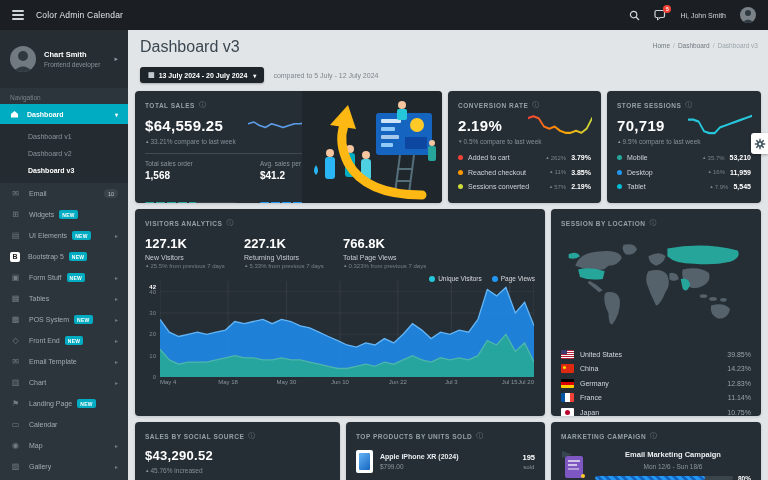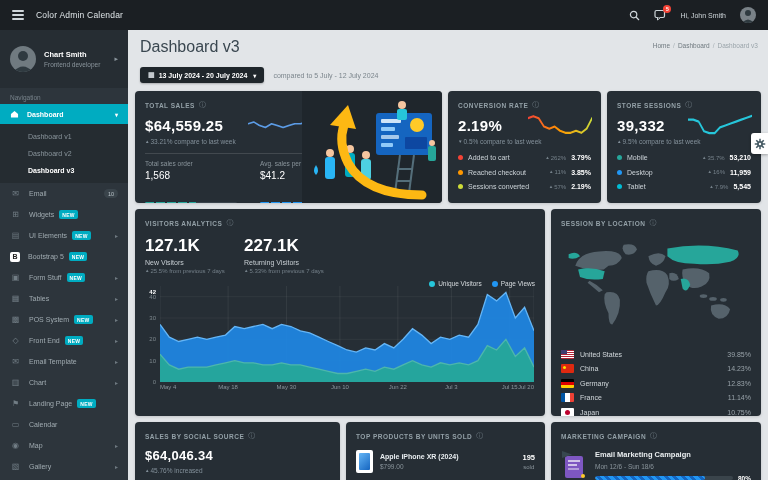--- a/index.html
+++ b/index.html
@@ -68,38 +68,38 @@
   .chgline{font-size:6.5px;color:#83909a;margin-top:4px;}
   .tri{font-size:4.5px;vertical-align:1px;margin-right:1px;}
   
   .c-ts{width:307px;height:112px;}
   .ts-illu{position:absolute;top:0;right:0;width:140px;height:112px;}
   .ts-spark{position:absolute;left:113px;top:22px;width:76px;height:18px;}
   .ts-div{border-top:1px solid rgba(255,255,255,.13);margin-top:8px;width:195px;}
   .ts-stats{display:flex;margin-top:6px;}
   .ts-stat{width:100px;margin-right:15px;}
   .ts-stat .lbl{font-size:6.5px;color:#8a959c;}
-  .ts-stat .val{font-size:10px;font-weight:normal;margin:3px 0 21px;}
+  .ts-stat .val{font-size:10px;font-weight:bold;margin:3px 0 21px;}
   .bar{height:3px;background:#39434b;border-radius:2px;width:92px;overflow:hidden;}
   .bar .fill{height:100%;background:repeating-linear-gradient(90deg,var(--c) 0 9px,#262e35 9px 11px);}
   
   .c-cv{width:153px;height:112px;}
   .c-ss{width:154px;height:112px;}
   .mini-spark{position:absolute;right:9px;top:21px;width:64px;height:25px;}
   .krows{margin-top:9px;}
   .krow{display:flex;align-items:center;margin-top:7.5px;font-size:7px;}
   .krow .dot{width:5px;height:5px;border-radius:50%;margin-right:5px;flex:none;}
   .krow .lbl{flex:1;color:#ccd3d8;}
   .krow .chg{color:#75818a;font-size:6px;margin-right:5px;}
   .krow .val{font-weight:bold;color:#fff;}
   
   .c-va{width:410px;height:207px;}
   .vstats{display:flex;margin-top:8px;}
   .vstat{width:99px;}
-  .vstat .val{font-size:17px;font-weight:bold;}
+  .vstat .val{font-size:13px;font-weight:bold;}
   .vstat .lbl{font-size:7px;color:#c7ced3;margin-top:3px;}
   .vstat .chg{font-size:6px;color:#75818a;margin-top:2px;}
   .chartwrap{position:relative;margin-top:12px;height:112px;}
   .legend{position:absolute;right:0;top:-6px;display:flex;gap:10px;font-size:6.5px;color:#d6dbde;z-index:2;}
   .legend .li{display:flex;align-items:center;gap:3px;cursor:pointer;}
   .legend .dot{width:6px;height:6px;border-radius:50%;}
   .ylabels{position:absolute;left:0;top:0;width:13px;height:96px;}
   .ylab{position:absolute;right:2px;font-size:6px;color:#7d878d;transform:translateY(-50%);}
   .ylab.peak{color:#fff;font-weight:bold;}
   .plot{position:absolute;left:15px;top:0;width:374px;height:96px;}
@@ -128,21 +128,21 @@
     align-items:center;justify-content:center;flex:none;}
   .prod-icon i{display:block;width:11px;height:17px;border-radius:1px;
     background:linear-gradient(135deg,#64b5f6,#1565c0);}
   .pmeta{flex:1;margin-left:7px;}
   .pname2{font-size:7px;font-weight:bold;color:#e8edf0;}
   .pprice{font-size:6.5px;color:#8a959c;margin-top:2.5px;}
   .pqty{text-align:center;}
   .pqty .q{font-size:7.5px;font-weight:bold;}
   .pqty .u{font-size:6px;color:#8a959c;margin-top:2px;}
   .c-mkt{width:210px;height:118px;}
-  .mrow{display:flex;margin-top:9px;gap:8px;}
+  .mrow{display:flex;margin-top:9px;gap:8px;text-align:center;}
   .mmeta{flex:1;}
   .mname{font-size:7.5px;font-weight:bold;color:#e9edef;}
   .mdates{font-size:6.5px;color:#8a959c;margin:3.5px 0 5px;}
   .mbar-row{display:flex;align-items:center;gap:5px;}
   .mtrack{flex:1;height:4px;background:#3a444b;border-radius:2px;overflow:hidden;}
   .mfill{height:100%;background:repeating-linear-gradient(45deg,#2196f3 0 3px,#1565c0 3px 6px);border-radius:2px;}
   .mpct{font-size:6.5px;font-weight:bold;}
   
   .gearbtn{position:absolute;top:133px;right:0;width:17px;height:21px;background:#fff;
     border-radius:3px 0 0 3px;display:flex;align-items:center;justify-content:center;
@@ -397,21 +397,21 @@
           <span class="val">2.19%</span>
         </div>
       </div>
     </div>
 
     <div class="card c-ss">
       <div class="ctitle">
           <span>STORE SESSIONS</span>
           <span class="info">ⓘ</span>
         </div>
-      <div class="bigval">39,332</div>
+      <div class="bigval">70,719</div>
       <div class="chgline"><span class="tri">▲</span><span>9.5% compare to last week</span></div>
       <svg class="mini-spark" viewBox="0 0 100 30" preserveAspectRatio="none">
           <polyline points="0.0,9.2 8.3,9.2 16.7,11.5 25.0,23.1 33.3,25.4 41.7,25.4 50.0,18.5 58.3,16.2 66.7,13.8 75.0,11.5 83.3,9.2 91.7,6.9 100.0,4.6" fill="none" stroke="#26c6da" stroke-width="2.6" stroke-linecap="round" stroke-linejoin="round"></polyline>
         </svg>
       <div class="krows">
         <div class="krow">
           <span class="dot" style="background: rgb(38, 166, 154);"></span>
           <span class="lbl">Mobile</span>
           <span class="chg"><span class="tri">▲</span><span>35.7%</span></span>
           <span class="val">53,210</span>
@@ -441,20 +441,25 @@
       <div class="vstats">
         <div class="vstat">
           <div class="val">127.1K</div>
           <div class="lbl">New Visitors</div>
           <div class="chg"><span class="tri">▲</span><span>25.5% from previous 7 days</span></div>
         </div>
         <div class="vstat">
           <div class="val">227.1K</div>
           <div class="lbl">Returning Visitors</div>
           <div class="chg"><span class="tri">▲</span><span>5.33% from previous 7 days</span></div>
+        </div>
+        <div class="vstat">
+          <div class="val">766.8K</div>
+          <div class="lbl">Total Page Views</div>
+          <div class="chg"><span class="tri">▲</span><span>0.323% from previous 7 days</span></div>
         </div>
       </div>
       <div class="chartwrap">
         <div class="legend">
           <span class="li">
               <span class="dot" style="background: rgb(38, 198, 218);"></span>
               <span>Unique Visitors</span>
             </span>
           <span class="li">
               <span class="dot" style="background: rgb(33, 150, 243);"></span>
@@ -553,21 +558,21 @@
       </div>
     </div>
   </div>
 
   <div class="cardrow" style="margin-top:6px;">
     <div class="card c-soc">
       <div class="ctitle">
           <span>SALES BY SOCIAL SOURCE</span>
           <span class="info">ⓘ</span>
         </div>
-      <div class="bigval" style="font-size:13px;">$64,046.34</div>
+      <div class="bigval" style="font-size:13px;">$43,290.52</div>
       <div class="chgline"><span class="tri">▲</span><span>45.76% increased</span></div>
 
     </div>
 
     <div class="card c-prod">
       <div class="ctitle">
           <span>TOP PRODUCTS BY UNITS SOLD</span>
           <span class="info">ⓘ</span>
         </div>
       <div class="prow">

